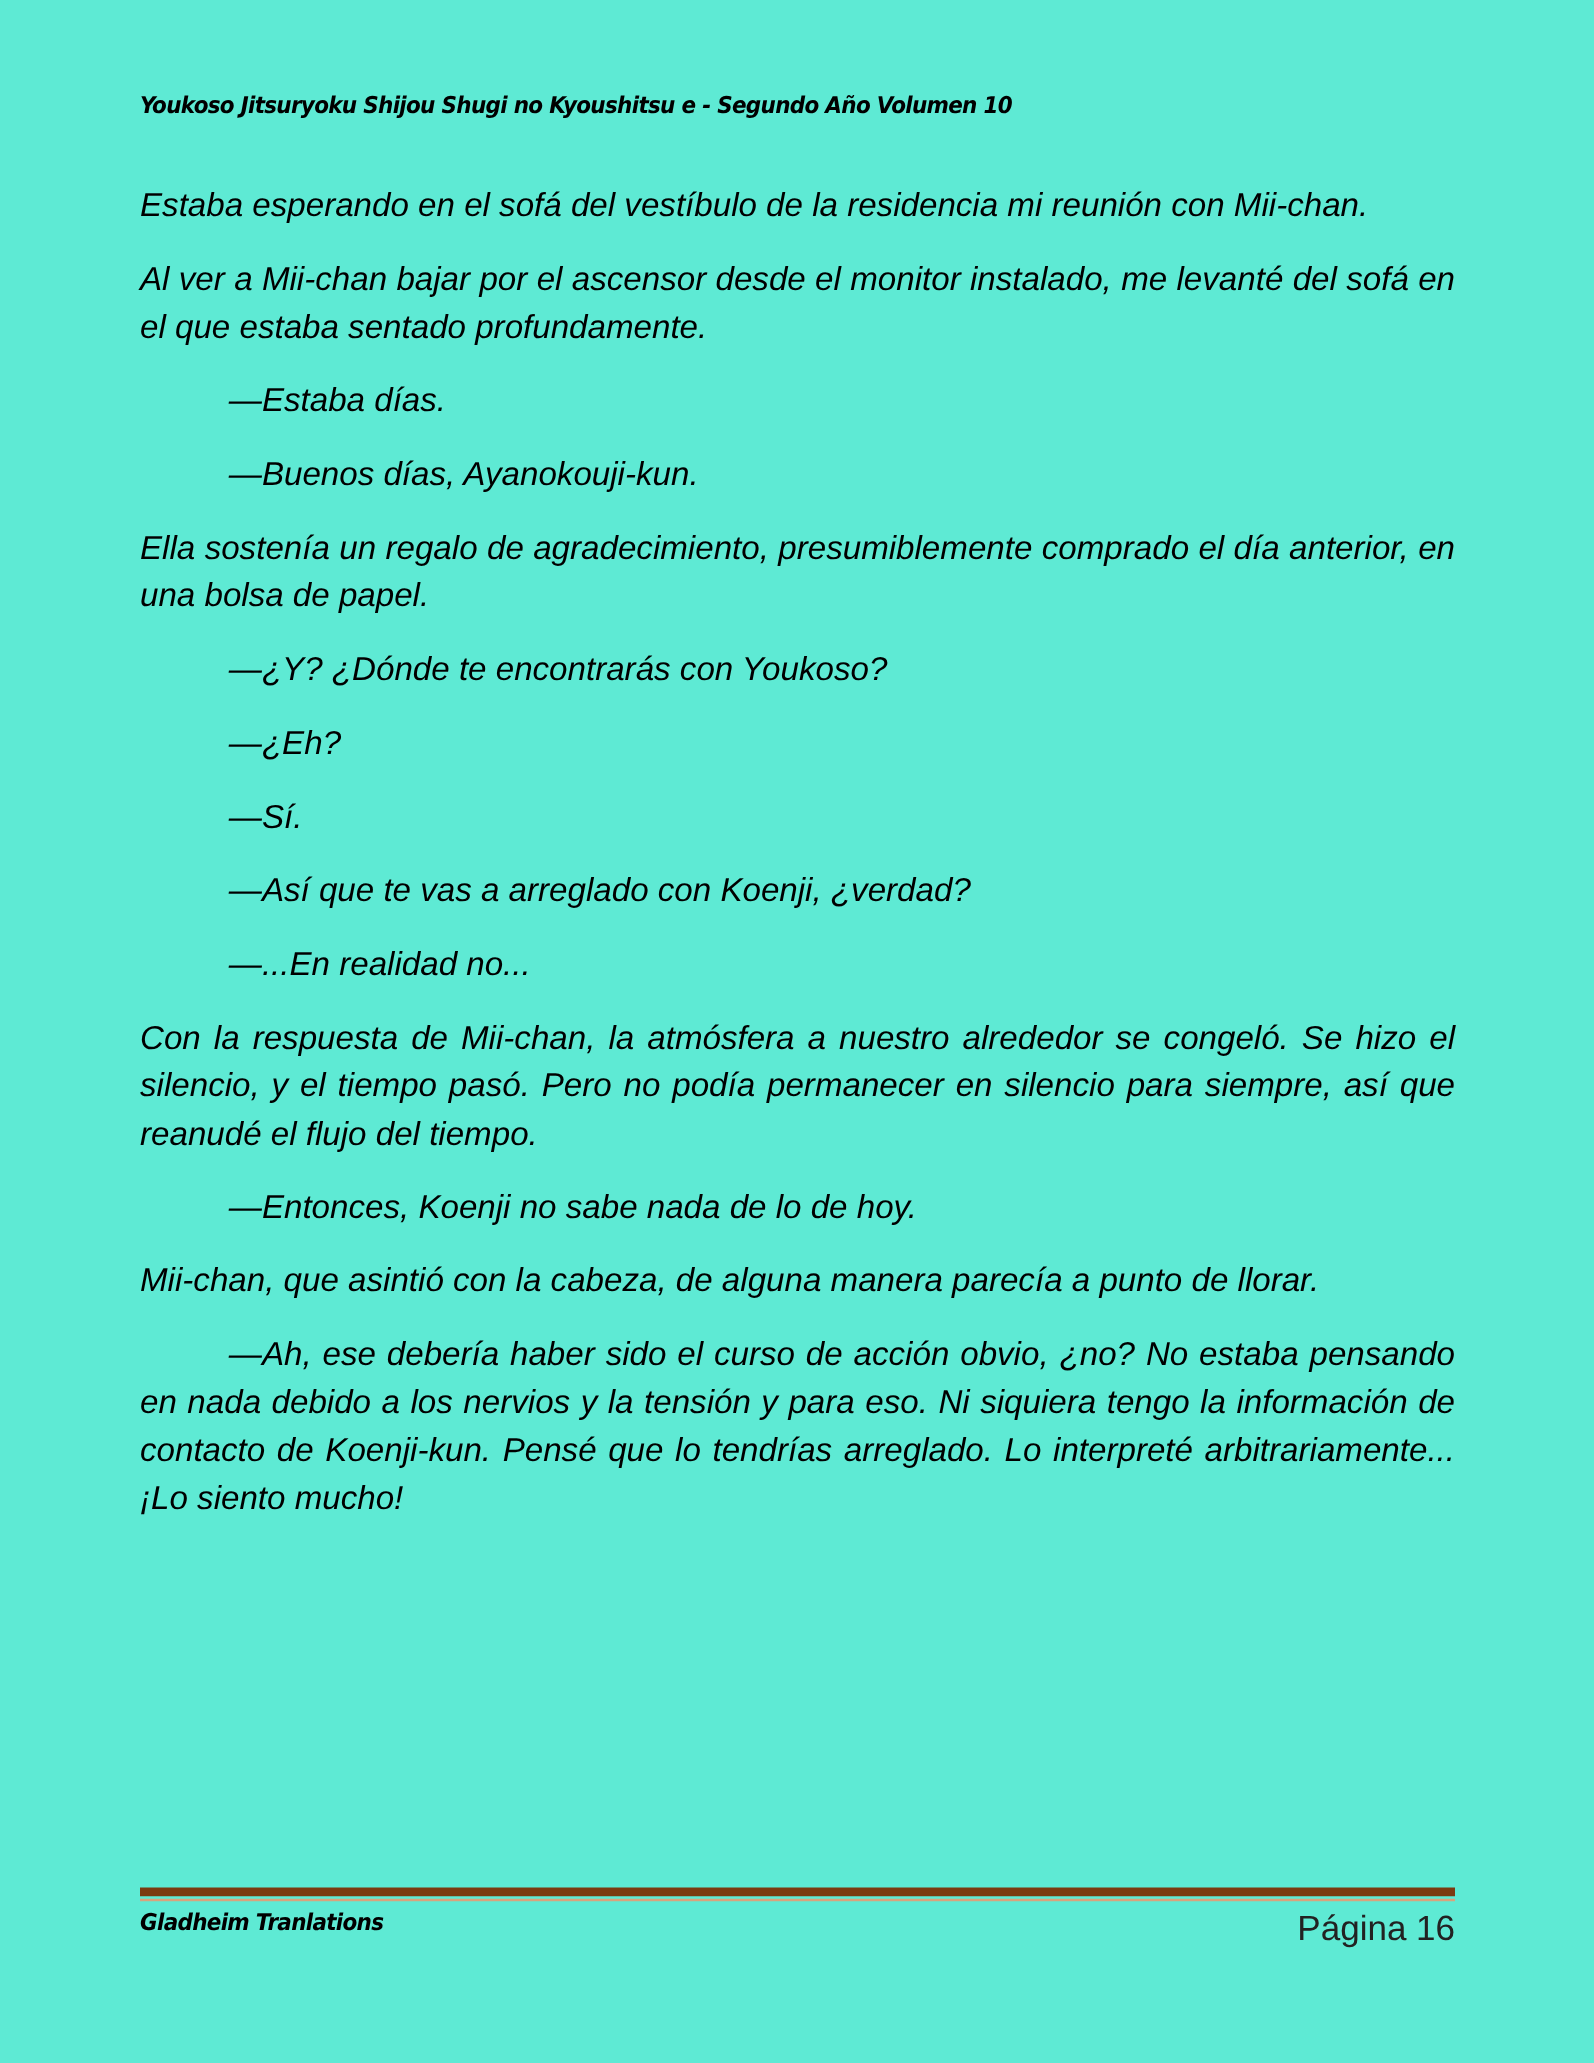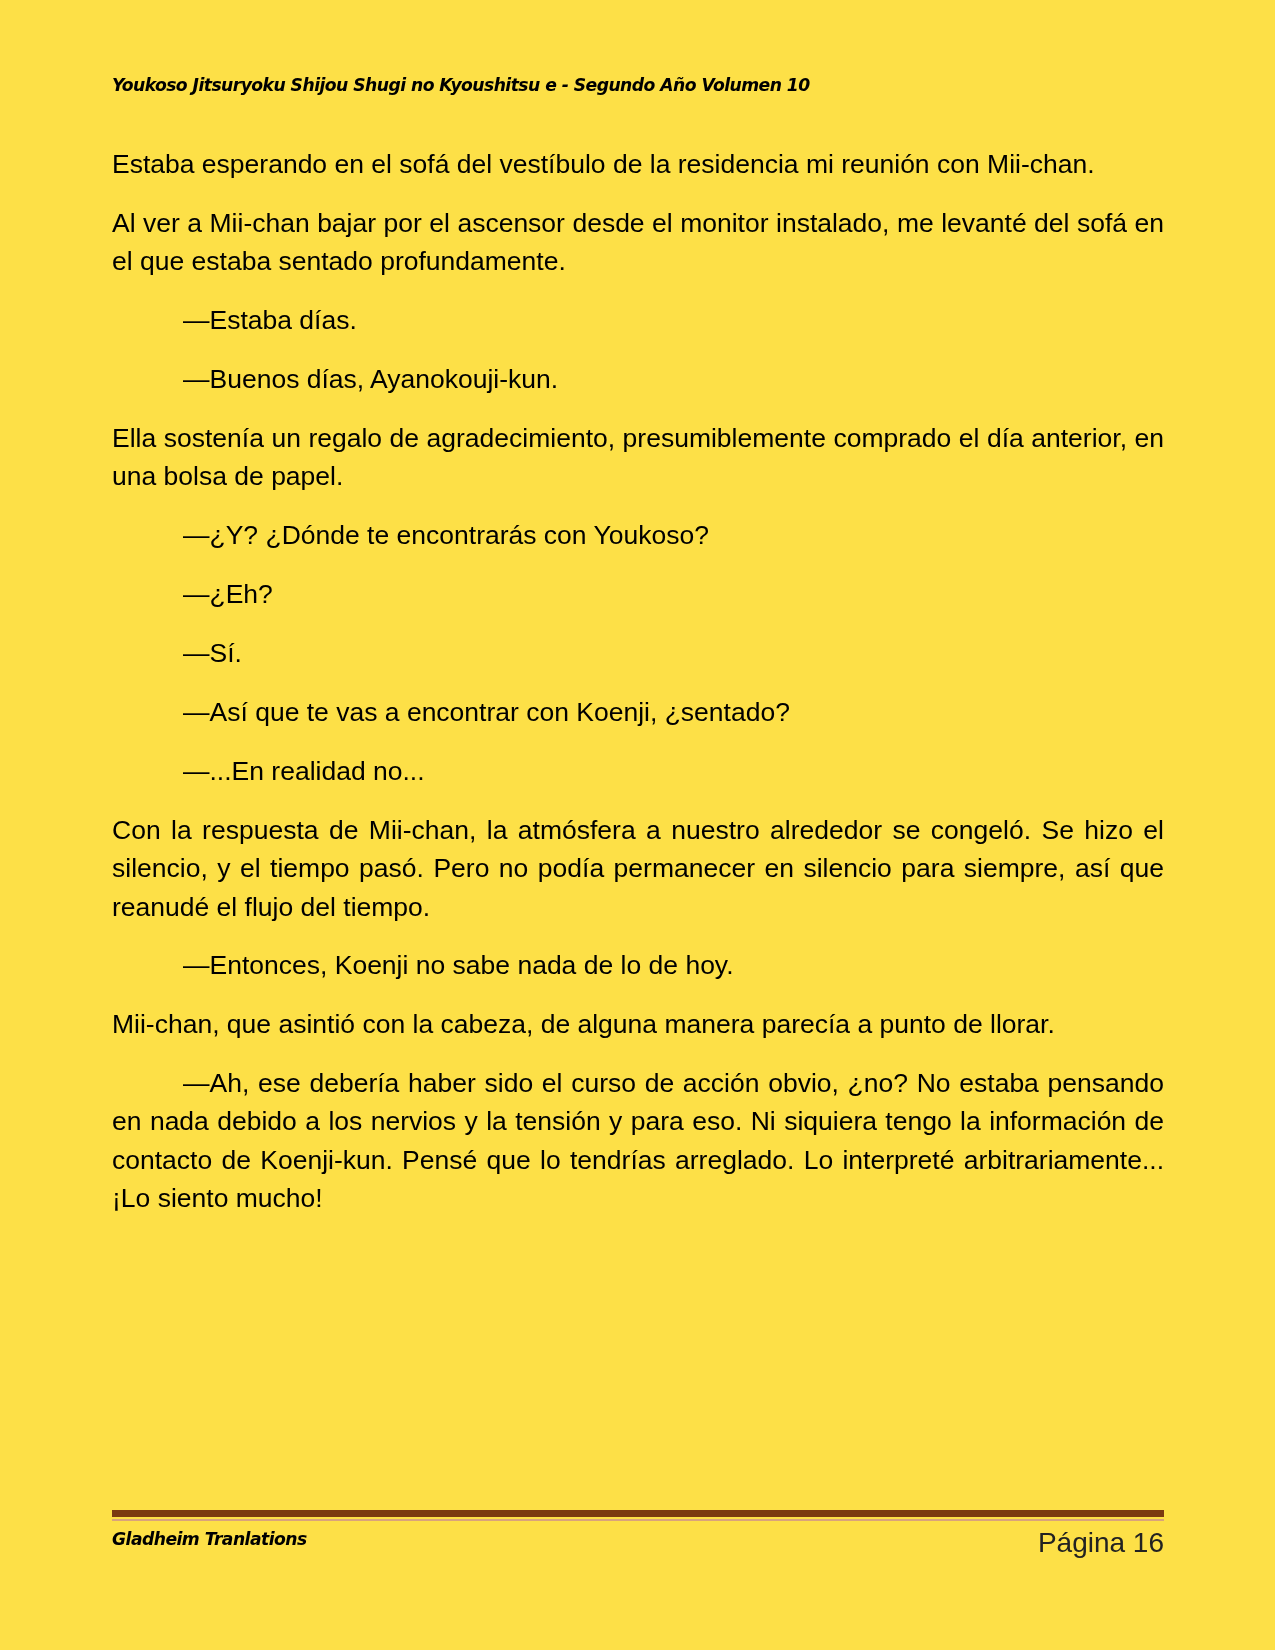--- a/index.html
+++ b/index.html
@@ -1,30 +1,30 @@
 <!DOCTYPE html>
 <html><head>
   <meta charset="utf-8">
   <style>
     html, body { margin: 0; padding: 0; background: #ffffff; }
     body { width: 1275px; height: 1650px; position: relative; overflow: hidden; }
-    .page { position: absolute; left: 0; top: 0; width: 1275px; height: 1650px; background: #fde047; }
+    .page { position: absolute; left: 0; top: 0; width: 1275px; height: 1650px; background: #5eead4; }
     .header {
       position: absolute; left: 112px; top: 74px;
       font-family: "DejaVu Sans", sans-serif; font-weight: bold; font-style: italic;
       font-size: 18.5px; color: #000; letter-spacing: -0.6px;
       transform: scaleX(0.93); transform-origin: left top;
       white-space: nowrap;
     }
     .body-text {
       position: absolute; left: 112px; top: 145px; width: 1052px;
       font-family: "Liberation Sans", sans-serif; font-size: 26.5px; color: #000;
       line-height: 38.5px;
     }
-    .body-text p { margin: 0 0 20px 0; text-align: justify; }
+    .body-text p { margin: 0 0 20px 0; text-align: justify; font-style: italic; }
     .body-text p.dialog { text-indent: 71px; margin-bottom: 20.5px; }
     .footer-rule-thick {
       position: absolute; left: 112px; top: 1510px; width: 1052px; height: 7px; background: #7b3a10;
     }
     .footer-rule-thin {
       position: absolute; left: 112px; top: 1519px; width: 1052px; height: 2px; background: #d9a37c;
     }
     .footer-left {
       position: absolute; left: 112px; top: 1528px;
       font-family: "DejaVu Sans", sans-serif; font-weight: bold; font-style: italic;
@@ -46,21 +46,21 @@
 
   <div class="body-text">
     <p>Estaba esperando en el sofá del vestíbulo de la residencia mi reunión con Mii-chan.</p>
     <p>Al ver a Mii-chan bajar por el ascensor desde el monitor instalado, me levanté del sofá en el que estaba sentado profundamente.</p>
     <p class="dialog">—Estaba días.</p>
     <p class="dialog">—Buenos días, Ayanokouji-kun.</p>
     <p>Ella sostenía un regalo de agradecimiento, presumiblemente comprado el día anterior, en una bolsa de papel.</p>
     <p class="dialog">—¿Y? ¿Dónde te encontrarás con Youkoso?</p>
     <p class="dialog">—¿Eh?</p>
     <p class="dialog">—Sí.</p>
-    <p class="dialog">—Así que te vas a encontrar con Koenji, ¿sentado?</p>
+    <p class="dialog">—Así que te vas a arreglado con Koenji, ¿verdad?</p>
     <p class="dialog">—...En realidad no...</p>
     <p>Con la respuesta de Mii-chan, la atmósfera a nuestro alrededor se congeló. Se hizo el silencio, y el tiempo pasó. Pero no podía permanecer en silencio para siempre, así que reanudé el flujo del tiempo.</p>
     <p class="dialog">—Entonces, Koenji no sabe nada de lo de hoy.</p>
     <p>Mii-chan, que asintió con la cabeza, de alguna manera parecía a punto de llorar.</p>
     <p class="dialog">—Ah, ese debería haber sido el curso de acción obvio, ¿no? No estaba pensando en nada debido a los nervios y la tensión y para eso. Ni siquiera tengo la información de contacto de Koenji-kun. Pensé que lo tendrías arreglado. Lo interpreté arbitrariamente... ¡Lo siento mucho!</p>
   </div>
 
   <div class="footer-rule-thick" style="background: rgb(123, 58, 16);"></div>
   <div class="footer-rule-thin" style="background: rgb(217, 163, 124);"></div>
   <div class="footer-left">Gladheim Tranlations</div>

